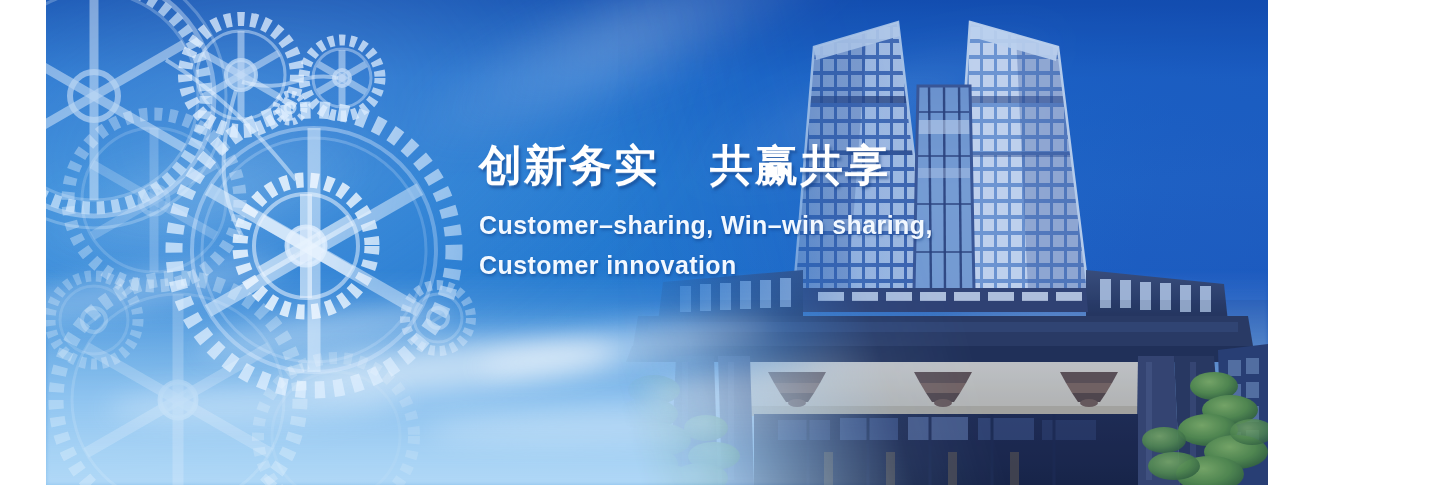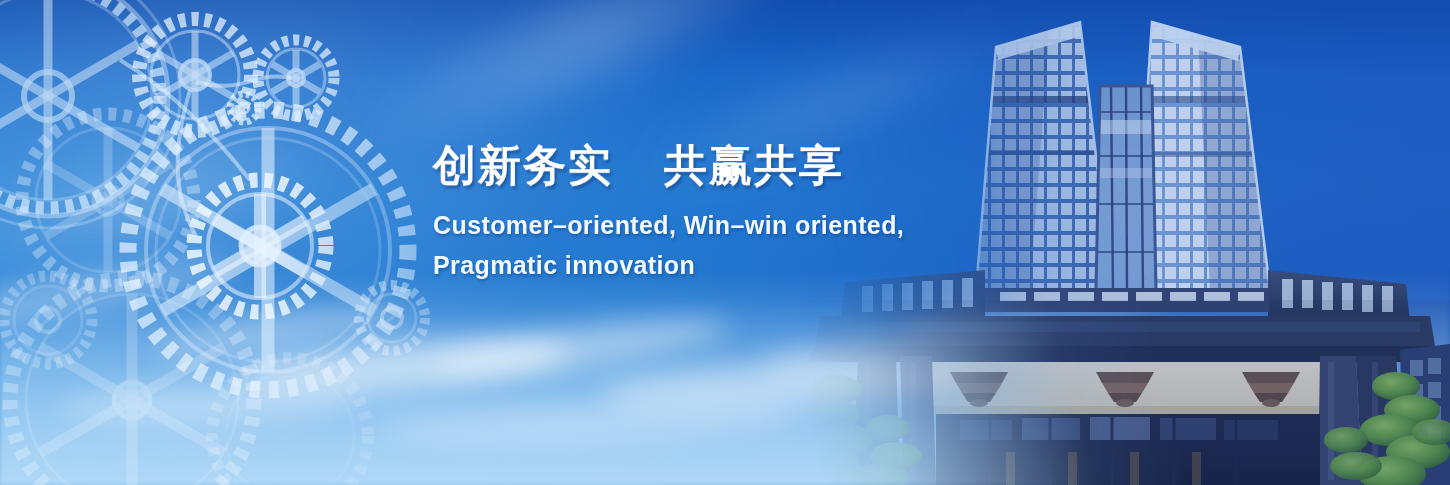--- a/index.html
+++ b/index.html
@@ -1,23 +1,24 @@
 <!DOCTYPE html>
 <html><head>
 <meta charset="utf-8">
 <title>Corporate Banner</title>
 <style>
   html,body{margin:0;padding:0;background:#fff;}
   body{font-family:"Liberation Sans","DejaVu Sans",sans-serif;}
 
   #banner{
     position:relative;
-    width:1450px;height:485px;
+    width:1222px;height:485px;
     overflow:hidden;
     background:#7f1d1d;
+    margin-left:46px;
   }
 
   
   .sky-base{
     position:absolute;inset:0;
     background:
       linear-gradient(to bottom,
         rgba(12,70,170,0.85) 0%,
         rgba(22,94,196,0.55) 16%,
         rgba(40,124,212,0.16) 38%,
@@ -506,17 +507,17 @@
             <path d="M 190 90 C 175 140, 170 190, 196 236"></path>
             <path d="M 120 60 C 170 90, 210 130, 250 180"></path>
           </g>
         </g>
       </svg>
     </div>
   </div>
 
   <div id="copy">
     <div class="cn">创新务实   共赢共享</div>
-    <div class="en">Customer–oriented, Win–win oriented,</div>
-    <div class="en" style="margin-top:0">Pragmatic innovation</div>
+    <div class="en">Customer–sharing, Win–win sharing,</div>
+    <div class="en" style="margin-top:0">Customer innovation</div>
   </div>
 
 </div>
 
 </body></html>

